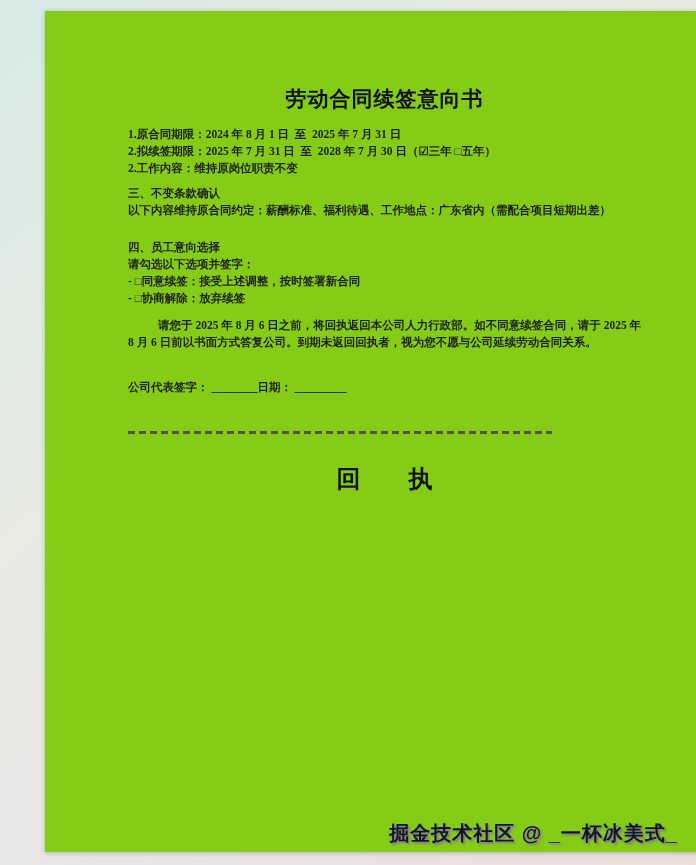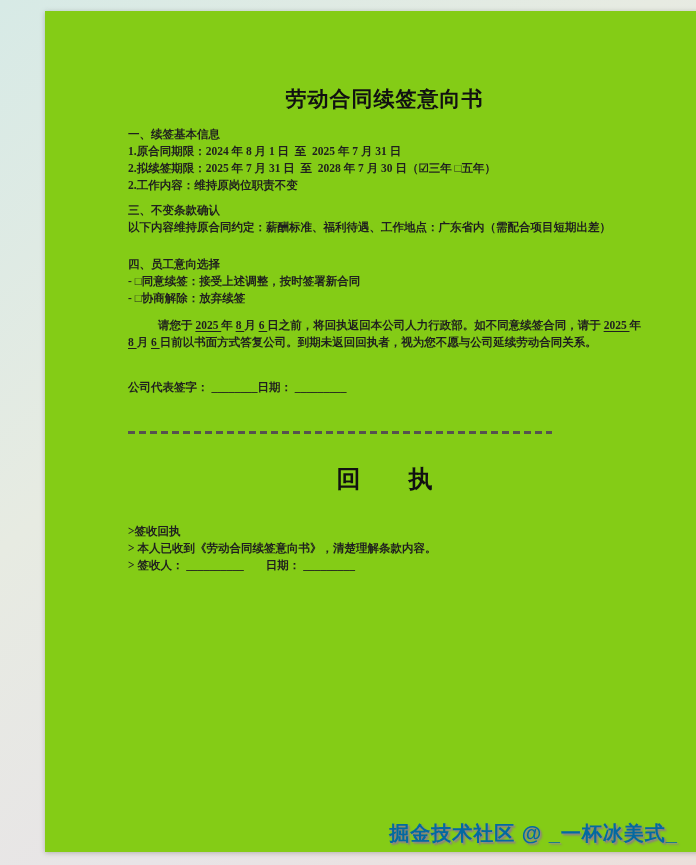--- a/index.html
+++ b/index.html
@@ -35,21 +35,21 @@
     font-weight: 600;
     white-space: pre-wrap;
   }
   .heading { font-weight: 700; }
   .indent-1 { padding-left: 12px; }
   .sec-1 { margin-top: 14px; }
   .sec-2 { margin-top: 13px; }
   .sec-3 { margin-top: 8px; }
   .sec-4 { margin-top: 20px; }
   .notice { margin-top: 10px; text-indent: 30px; }
-  .notice .u { text-decoration: underline; text-underline-offset: 2px; }
+  .notice .u { text-underline-offset: 2px; }
   .sig-block { margin-top: 28px; }
   .sig-row { font-size: 11.5px; line-height: 16px; font-weight: 600; white-space: pre-wrap; }
   .gap-md { margin-left: 22px; }
   .hr-dashed {
     margin-top: 36px;
     width: 424px;
     height: 2.5px;
     background: repeating-linear-gradient(90deg, #56524f 0 7px, transparent 7px 11px);
   }
   .receipt-title {
@@ -65,62 +65,57 @@
   .receipt-block { margin-top: 30px; }
   .bold { font-weight: 700; }
   .checkbox { font-weight: 600; }
   .watermark {
     position: absolute;
     right: 18px; bottom: 18px;
     font-family: "Liberation Sans", "DejaVu Sans", sans-serif;
     font-size: 20px;
     font-weight: 700;
     letter-spacing: 1px;
-    color: #0369a1;
+    color: #0f172a;
     text-shadow: 2px 2px 2px #8a817b, 1px 1px 1px #9c938d;
     white-space: pre;
   }
 </style>
 </head>
 <body>
 
 <div class="page">
 
   <h1 class="doc-title">劳动合同续签意向书</h1>
 
   <div class="sec-1">
-    <div class="line heading">一、续签基本信息</div>
     <div class="line">1.原合同期限：2024 年 8 月 1 日  至  2025 年 7 月 31 日</div>
     <div class="line"><span>2.拟续签期限：2025 年 7 月 31 日  至  2028 年 7 月 30 日（</span><span class="checkbox">☑</span><span>三年 </span><span class="checkbox">□</span><span>五年</span><span>）</span></div>
     <div class="line">2.工作内容：维持原岗位职责不变</div>
   </div>
 
 
   <div class="sec-3">
     <div class="line heading">三、不变条款确认</div>
     <div class="line">以下内容维持原合同约定：薪酬标准、福利待遇、工作地点：广东省内（需配合项目短期出差）</div>
   </div>
 
   <div class="sec-4">
     <div class="line heading">四、员工意向选择</div>
+    <div class="line">请勾选以下选项并签字：</div>
     <div class="line"><span>- </span><span class="checkbox">□</span><span>同意续签：接受上述调整，按时签署新合同</span></div>
     <div class="line"><span>- </span><span class="checkbox">□</span><span>协商解除：放弃续签</span></div>
   </div>
 
   <div class="line notice"><span>请您于 </span><span class="u">2025 </span><span>年 </span><span class="u">8 </span><span>月 </span><span class="u">6 </span><span>日之前，将回执返回本公司人力行政部。如不同意续签合同，请于 </span><span class="u">2025 </span><span>年 </span><span class="u">8 </span><span>月 </span><span class="u">6 </span><span>日前以书面方式答复公司。到期未返回回执者，视为您不愿与公司延续劳动合同关系。</span></div>
 
   <div class="sig-block">
     <div class="sig-row"><span>公司代表签字：</span><span> ________</span><span>日期：</span><span> _________</span></div>
   </div>
 
   <div class="hr-dashed"></div>
 
   <div class="receipt-title">回　　执</div>
 
-  <div class="receipt-block">
-    <div class="line bold">&gt;签收回执</div>
-    <div class="line"><span>&gt; 本人已收到</span><span class="bold">《劳动合同续签意向书》</span><span>，清楚理解条款内容。</span></div>
-    <div class="line"><span>&gt; 签收人：</span><span> __________</span><span class="gap-md">日期：</span><span> _________</span></div>
-  </div>
 
 </div>
 
 <div class="watermark">掘金技术社区 @ _一杯冰美式_</div>
 
 </body></html>

